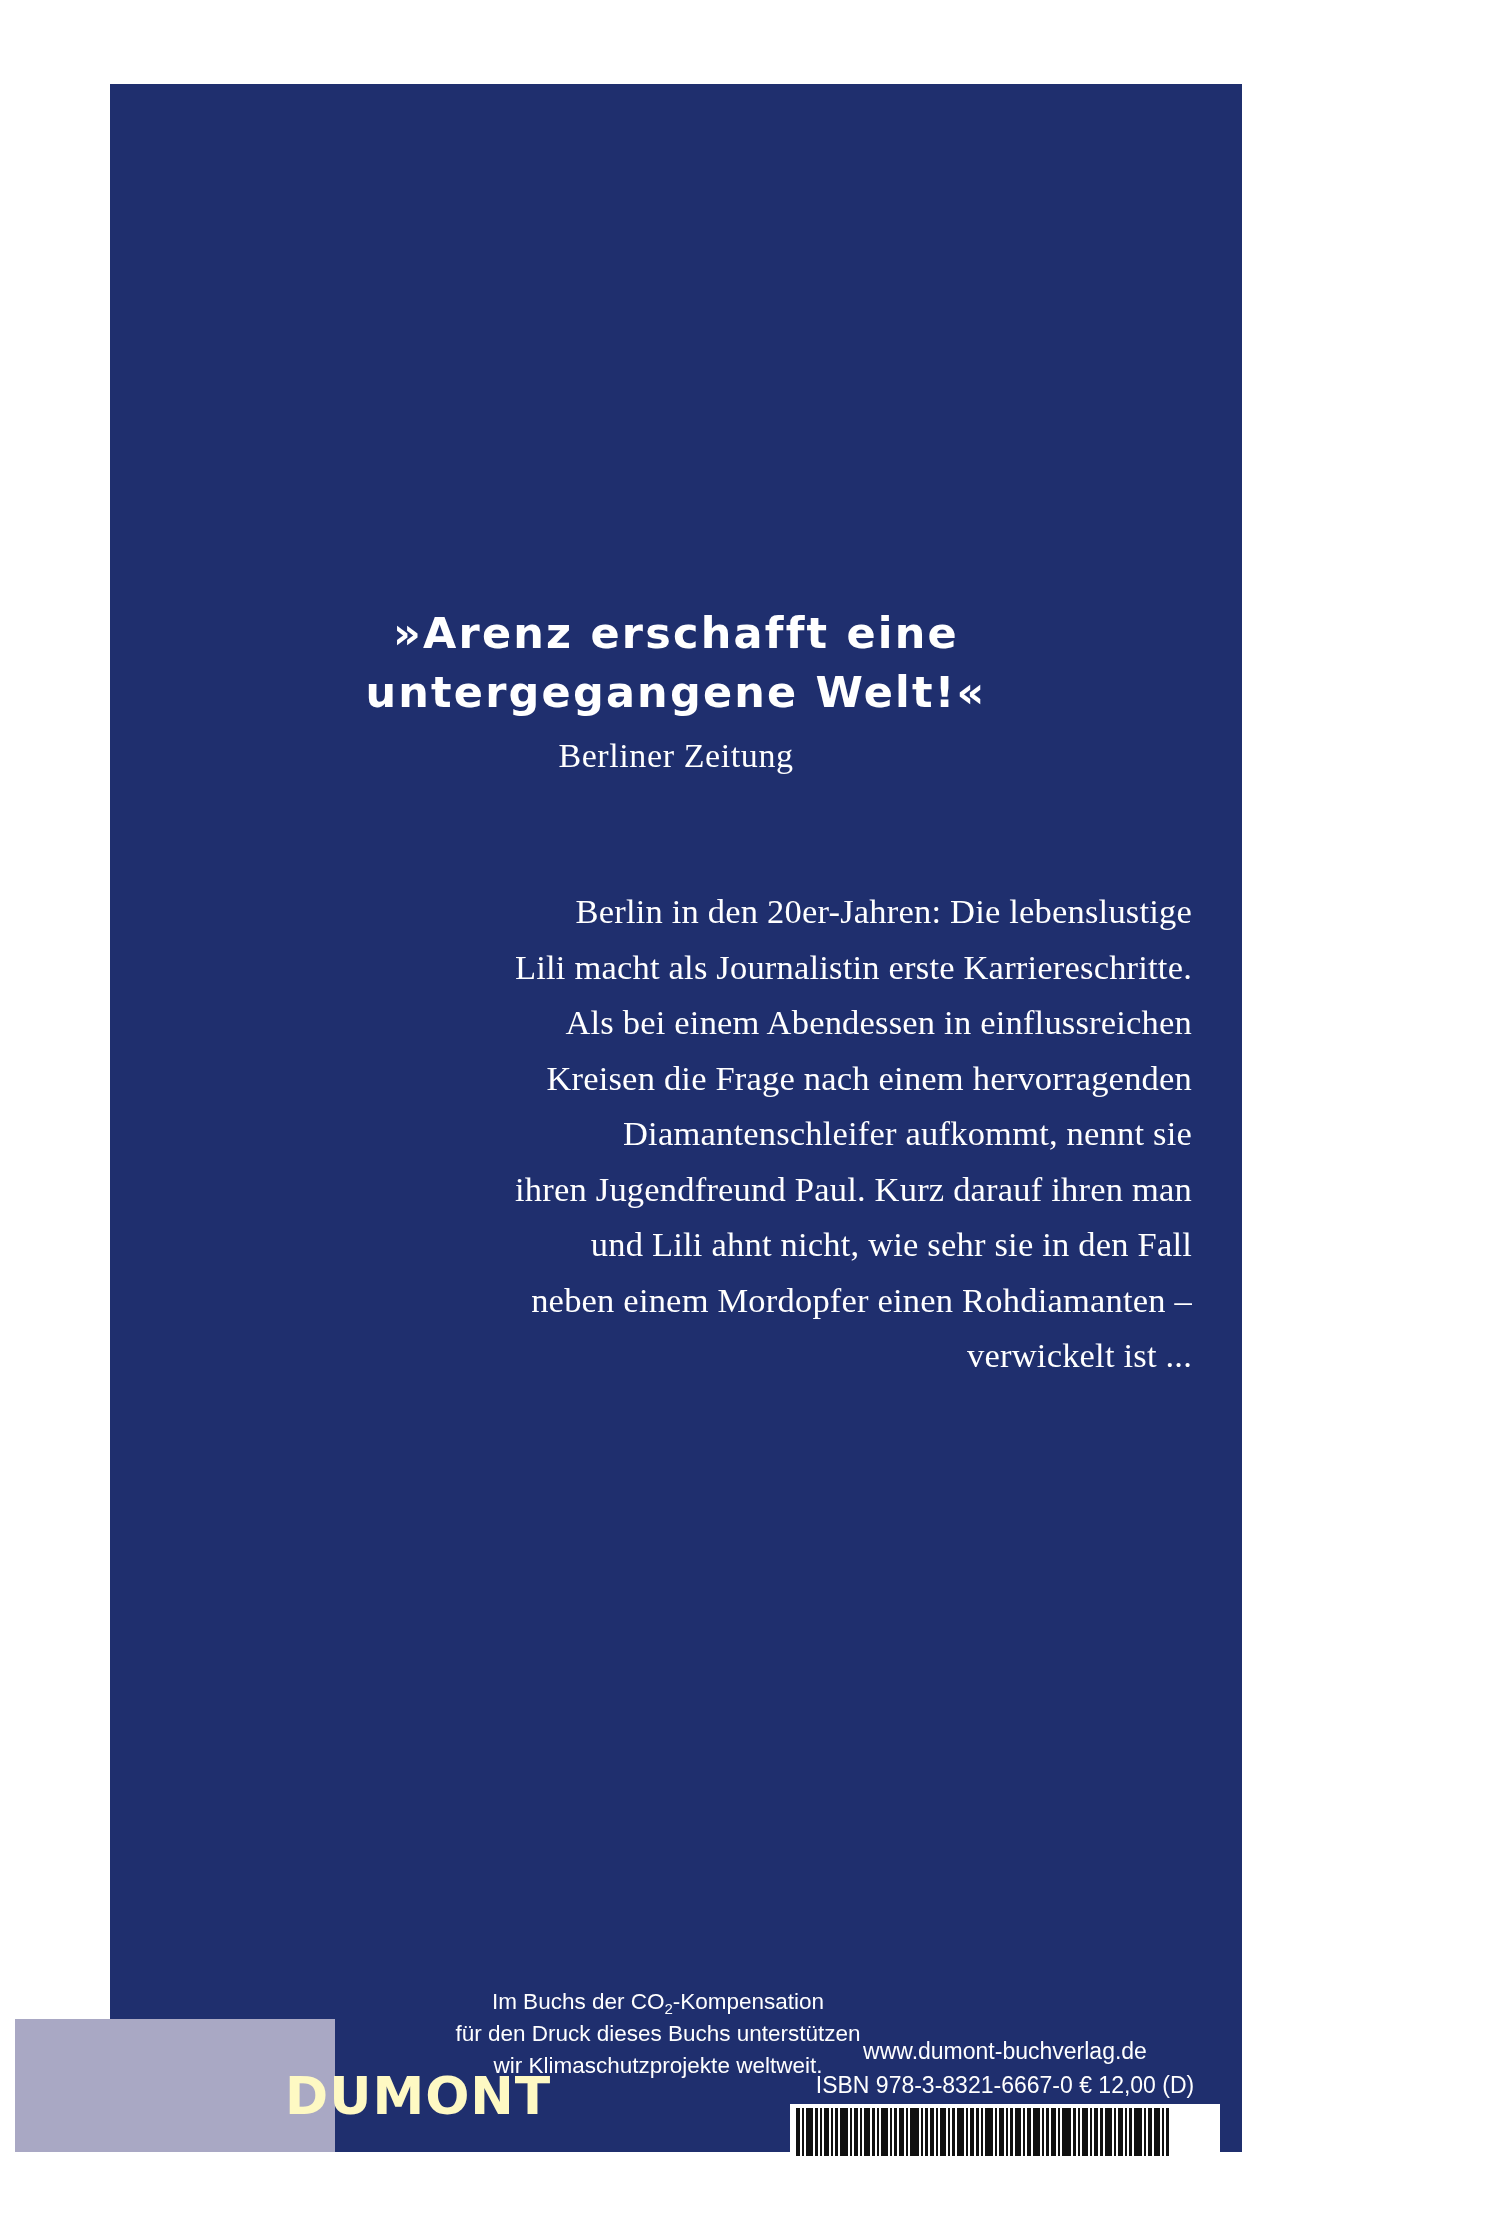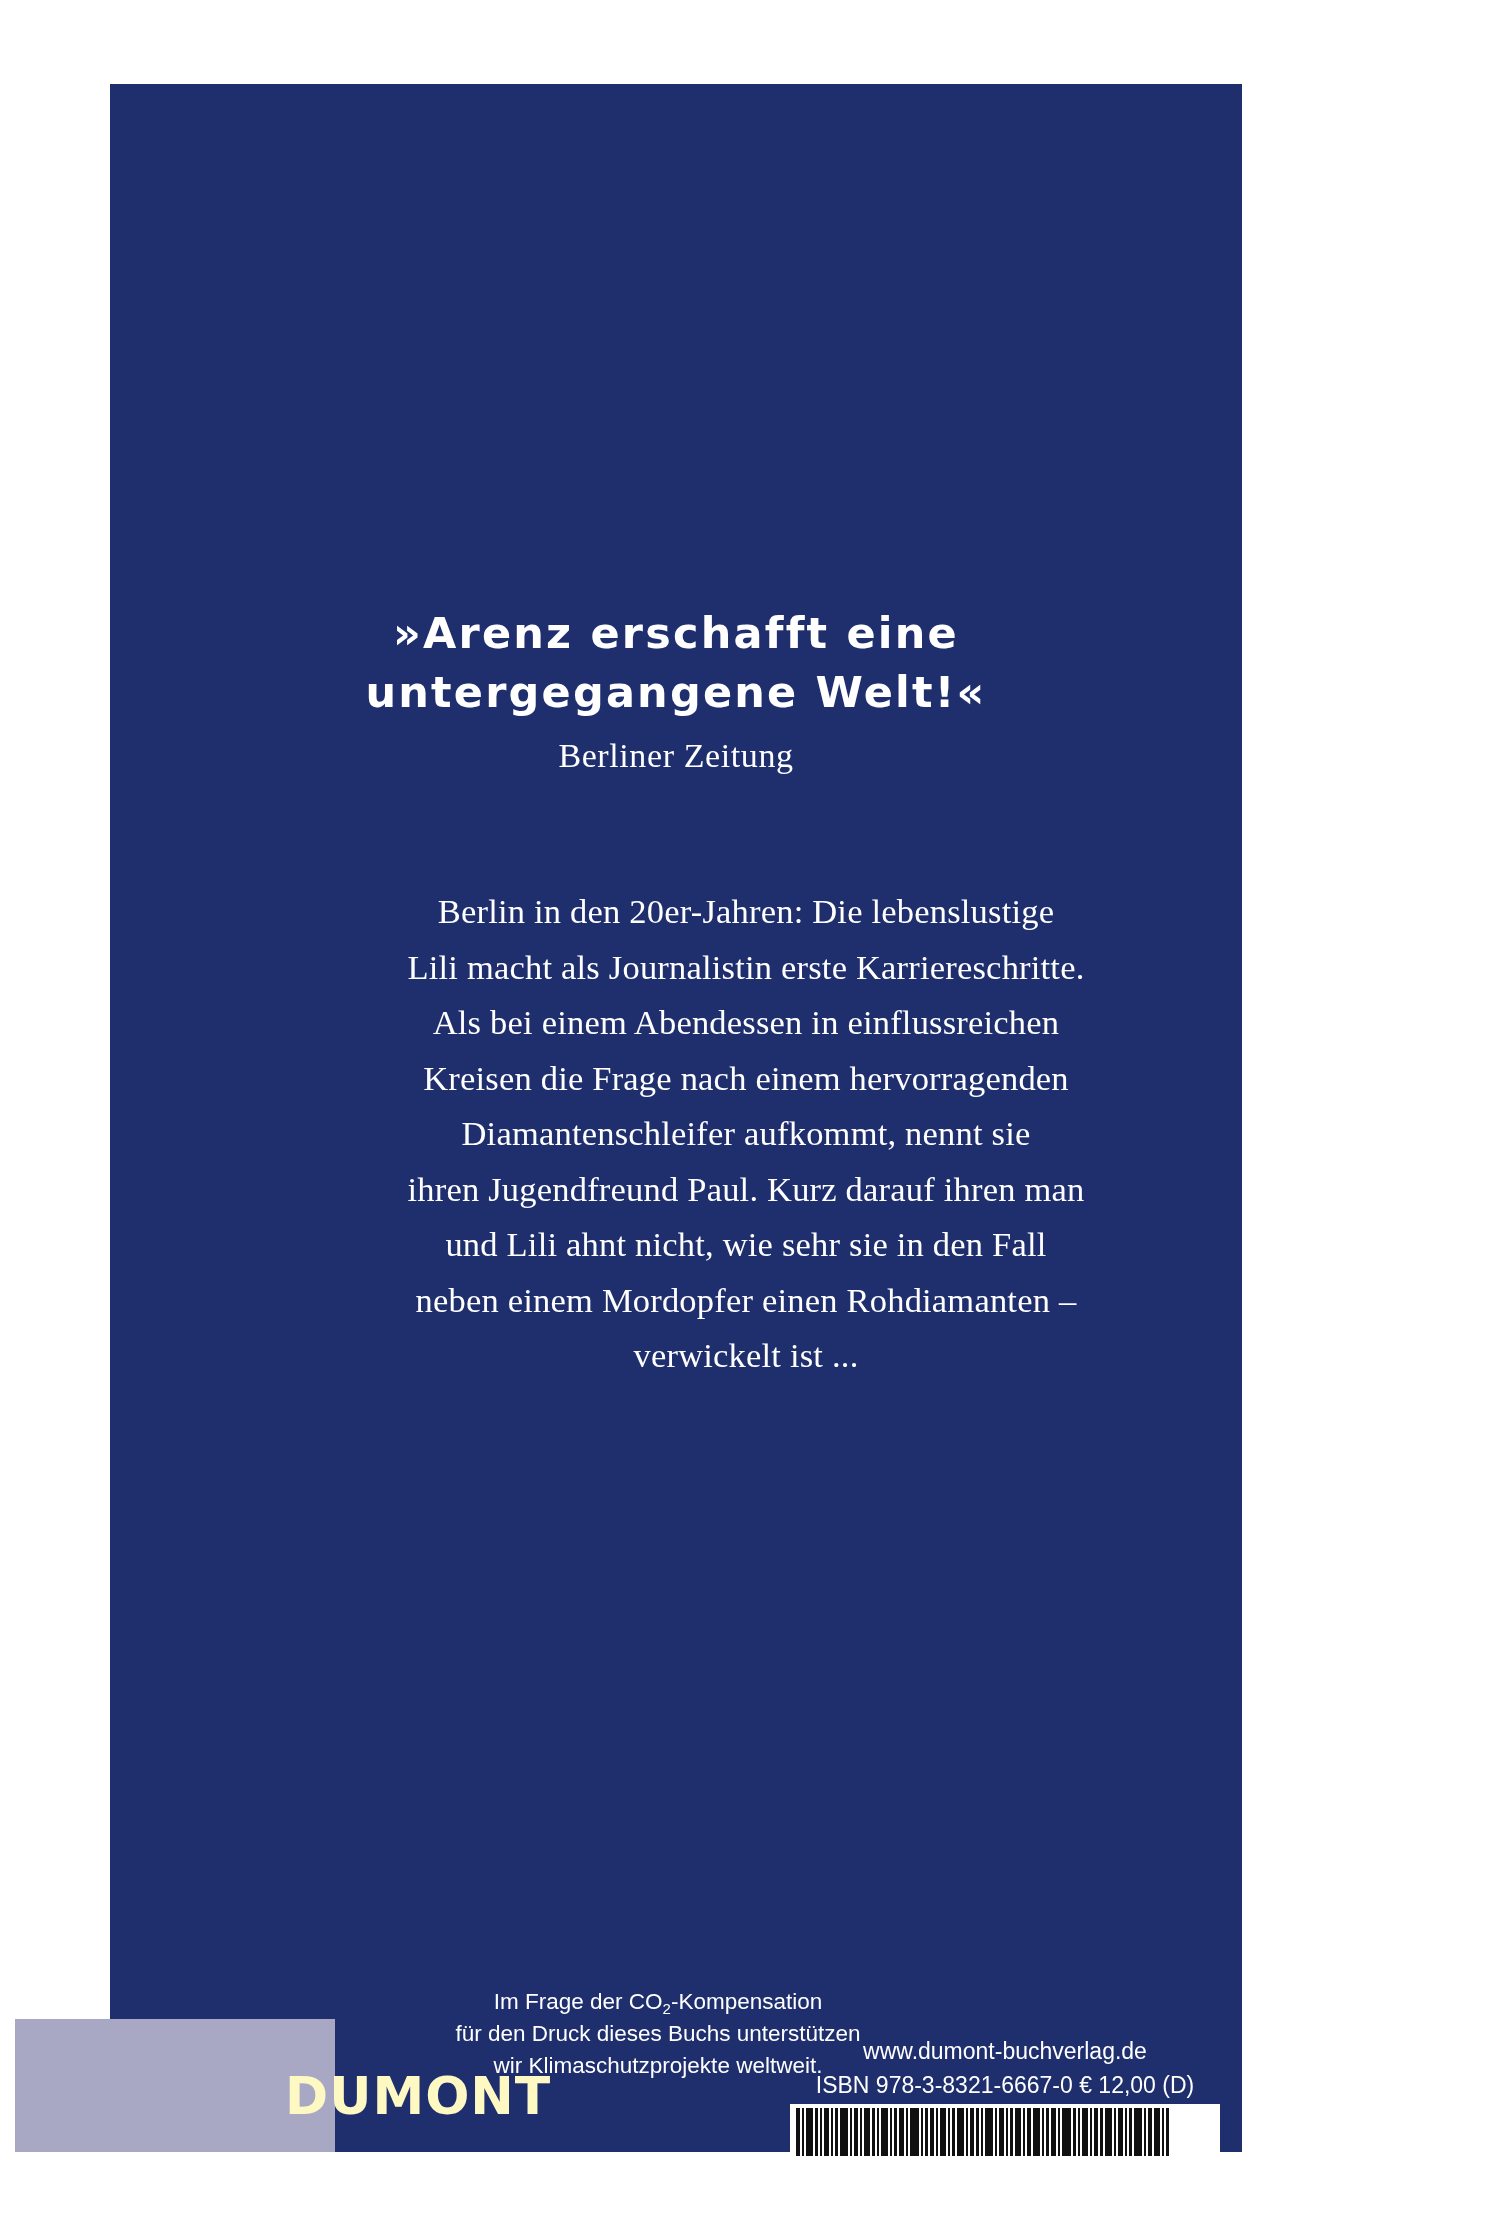--- a/index.html
+++ b/index.html
@@ -59,20 +59,21 @@
     width: 892px;
     text-align: center;
     font-family: "Liberation Serif", serif;
     font-size: 34.5px;
     line-height: 1.61;
     letter-spacing: 0.2px;
     color: #ffffff;
   }
   .blurb p {
     margin: 0;
+    text-align: right;
   }
 
   
   .footer {
     position: absolute;
     left: 0;
     bottom: 0;
     width: 100%;
     height: 196px;
   }
@@ -174,21 +175,21 @@
     <p>neben einem Mordopfer einen Rohdiamanten –</p>
     <p>verwickelt ist ...</p>
   </div>
 
   <div class="footer">
 
     <div class="logo-box"></div>
     <div class="logo-text">DUMONT</div>
 
     <div class="co2-note">
-      <div><span>Im Frage der CO</span><sub>2</sub><span>-Kompensation</span></div>
+      <div><span>Im Buchs der CO</span><sub>2</sub><span>-Kompensation</span></div>
       <div>für den Druck dieses Buchs unterstützen</div>
       <div>wir Klimaschutzprojekte weltweit.</div>
     </div>
 
     <div class="isbn-block">
       <div>www.dumont-buchverlag.de</div>
       <div>ISBN 978-3-8321-6667-0  € 12,00 (D)</div>
     </div>
 
     <div class="barcode">

